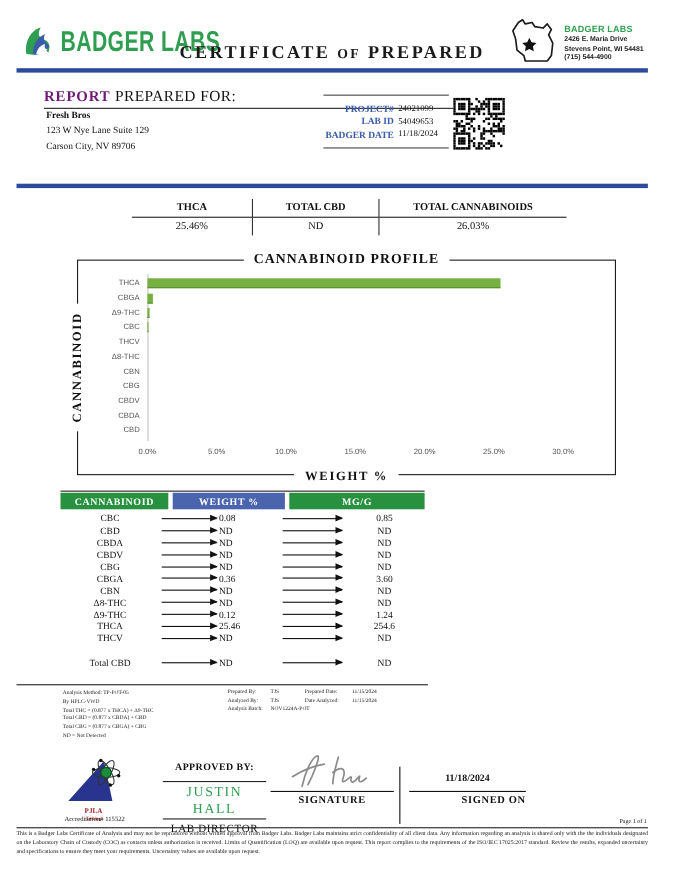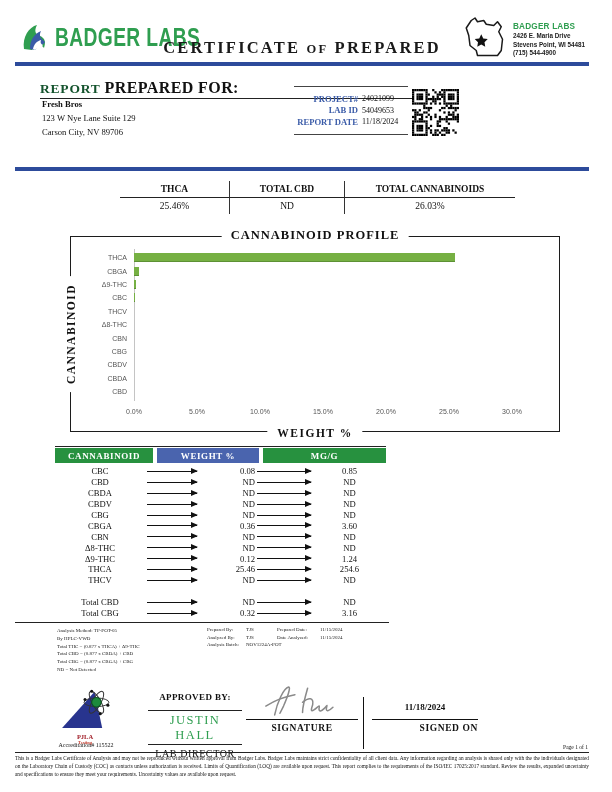--- a/index.html
+++ b/index.html
@@ -14,22 +14,22 @@
               font-weight:700;font-size:16.5px;letter-spacing:2.2px;color:#1a1a1a;white-space:nowrap;}
   .cert-title .sm{font-size:12.5px;}
   .lab-card{position:absolute;right:12px;top:13px;width:132px;display:flex;gap:3px;align-items:flex-start;}
   .lab-card .addr{font-family:"Liberation Sans",sans-serif;font-size:6.3px;font-weight:700;
                   color:#222;line-height:1.35;padding-top:8px;}
   .lab-card .addr .nm{color:#2f9e50;font-size:8.2px;letter-spacing:.2px;}
   .rule-blue{position:absolute;left:15px;right:15px;height:4px;background:#2d4b9b;}
 
   
   .rep-head{position:absolute;left:40px;top:79px;width:372px;border-bottom:1.2px solid #222;padding-bottom:1px;}
-  .rep-head .a{color:#14532d;font-weight:700;font-size:13.5px;letter-spacing:.8px;}
-  .rep-head .b{color:#111;font-weight:700;font-size:16px;letter-spacing:.4px;}
+  .rep-head .a{color:#701a75;font-weight:700;font-size:13.5px;letter-spacing:.8px;}
+  .rep-head .b{color:#111;font-weight:400;font-size:14px;letter-spacing:.4px;}
   .client{position:absolute;left:42px;top:98px;font-size:8.6px;line-height:1.6;}
   .client .nm{font-weight:700;}
   .proj{position:absolute;left:294px;top:86px;width:114px;border-top:1.4px solid #444;
         border-bottom:1.4px solid #444;padding:5px 0 6px 0;}
   .proj .row{display:flex;align-items:center;margin:1.5px 0;}
   .proj .lbl{width:64px;text-align:right;color:#3a5ba8;font-weight:700;font-size:8.6px;}
   .proj .val{margin-left:4px;font-size:8px;}
   .qr{position:absolute;left:412px;top:88px;width:47px;height:49px;}
   .samp{position:absolute;left:42px;top:142px;}
   .samp .row{display:flex;margin-bottom:3px;}
@@ -66,21 +66,21 @@
   .results .heads{display:grid;grid-template-columns:98px 4px 102px 4px 123px;}
   .results .hcell{color:#fff;font-weight:700;font-size:9px;letter-spacing:.6px;text-align:center;
                   padding:2.5px 0;}
   .results .hgreen{background:#27913f;}
   .results .hblue{background:#4a64ae;}
   .t-row{display:flex;align-items:center;height:10.9px;font-size:8.6px;}
   .t-row .nm{width:90px;text-align:center;flex:none;}
   .t-row .arrow{position:relative;height:1px;background:#111;width:50px;flex:none;margin:0 2px;}
   .t-row .arrow::after{content:'';position:absolute;right:-1px;top:-3px;border-left:7px solid #111;
                        border-top:3.5px solid transparent;border-bottom:3.5px solid transparent;}
-  .t-row .v1{width:56px;text-align:right;flex:none;}
+  .t-row .v1{width:56px;text-align:left;flex:none;}
   .t-row .arrow.a2{width:54px;}
   .t-row .v2{flex:1;text-align:center;}
   .t-gap{height:11px;}
   .results-rule{position:absolute;left:15px;top:622px;width:374px;height:1.3px;background:#222;}
 
   
   .notes{position:absolute;left:57px;top:627px;display:flex;gap:28px;}
   .notes .meth{width:122px;font-size:5px;line-height:1.55;color:#222;}
   .notes .prep{display:grid;grid-template-columns:36px 28px 40px 44px;column-gap:3px;row-gap:2.5px;
                font-size:5px;color:#222;align-content:start;}
@@ -159,21 +159,21 @@
   <div class="proj">
     <div class="row">
       <span class="lbl">PROJECT#</span>
       <span class="val">24021099</span>
     </div>
     <div class="row">
       <span class="lbl">LAB ID</span>
       <span class="val">54049653</span>
     </div>
     <div class="row">
-      <span class="lbl">REPORT DATE</span>
+      <span class="lbl">BADGER DATE</span>
       <span class="val">11/18/2024</span>
     </div>
   </div>
 
   <svg class="qr" id="qr-svg" viewBox="0 0 46.2 46.2">
       <rect x="0" y="0" width="2.2" height="2.2" fill="#000"></rect>
       <rect x="2.2" y="0" width="2.2" height="2.2" fill="#000"></rect>
       <rect x="4.4" y="0" width="2.2" height="2.2" fill="#000"></rect>
       <rect x="6.6000000000000005" y="0" width="2.2" height="2.2" fill="#000"></rect>
       <rect x="8.8" y="0" width="2.2" height="2.2" fill="#000"></rect>
@@ -548,27 +548,20 @@
           <span class="v2">ND</span>
         </div>
         <div class="t-gap"></div>
         <div class="t-row">
           <span class="nm">Total CBD</span>
           <span class="arrow"></span>
           <span class="v1">ND</span>
           <span class="arrow a2"></span>
           <span class="v2">ND</span>
         </div>
-        <div class="t-row">
-          <span class="nm">Total CBG</span>
-          <span class="arrow"></span>
-          <span class="v1">0.32</span>
-          <span class="arrow a2"></span>
-          <span class="v2">3.16</span>
-        </div>
       </div>
   </div>
   <div class="results-rule"></div>
 
   <div class="notes">
     <div class="meth" id="method-lines">
         <div>Analysis Method: TP-POT-05</div>
         <div>By HPLC-VWD</div>
         <div>Total THC = (0.877 x THCA) + Δ9-THC</div>
         <div>Total CBD = (0.877 x CBDA) + CBD</div>

